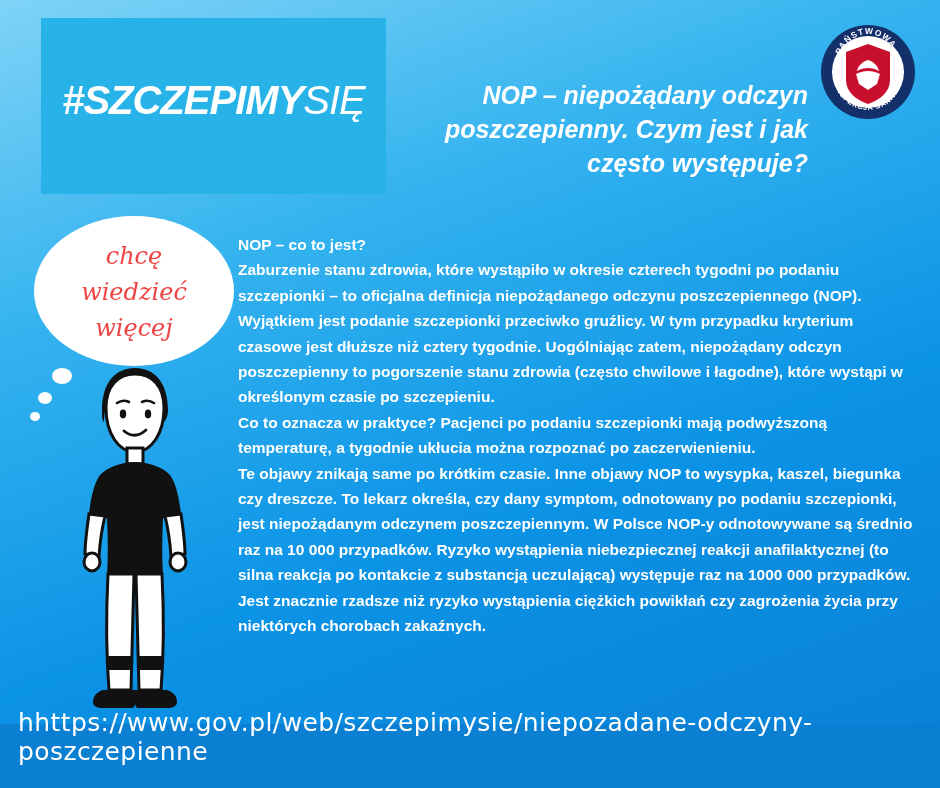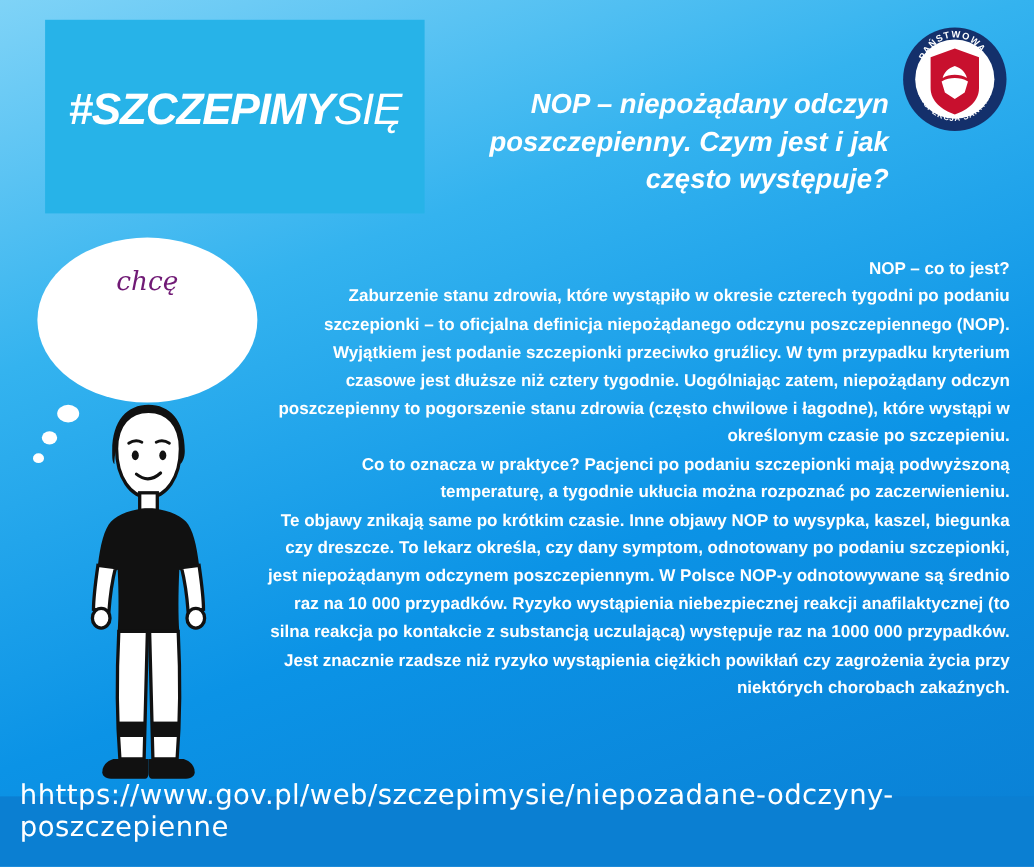--- a/index.html
+++ b/index.html
@@ -80,21 +80,21 @@
   .bubble-text {
     position: absolute;
     left: 0;
     top: 22px;
     width: 200px;
     text-align: center;
     font-family: "DejaVu Serif", serif;
     font-style: italic;
     font-size: 24px;
     line-height: 36px;
-    color: #701a75;
+    color: #ef4444;
   }
   .bubble-dot {
     position: absolute;
     background: #ffffff;
     border-radius: 50%;
   }
   .bubble-dot.d1 { left: 52px; top: 368px; width: 20px; height: 16px; }
   .bubble-dot.d2 { left: 38px; top: 392px; width: 14px; height: 12px; }
   .bubble-dot.d3 { left: 30px; top: 412px; width: 10px; height: 9px; }
   .character {
@@ -110,21 +110,20 @@
     left: 238px;
     top: 232px;
     width: 680px;
     color: #ffffff;
     font-size: 15.5px;
     line-height: 25.4px;
     font-weight: bold;
   }
   .body-copy p {
     margin: 0;
-    text-align: right;
   }
   
   .footer-bar {
     position: absolute;
     left: 0;
     bottom: 0;
     width: 940px;
     height: 64px;
     background: #0b7fd2;
   }
@@ -166,20 +165,22 @@
       </text>
       <text font-family="Liberation Sans, sans-serif" font-size="7.2" font-weight="bold" fill="#ffffff" letter-spacing="0.8">
         <textPath href="#arcBottom" startOffset="10%">INSPEKCJA SANITARNA</textPath>
       </text>
     </svg>
   </div>
 
   <div class="bubble">
     <div class="bubble-text">
       <div>chcę</div>
+      <div>wiedzieć</div>
+      <div>więcej</div>
     </div>
   </div>
   <div class="bubble-dot d1"></div>
   <div class="bubble-dot d2"></div>
   <div class="bubble-dot d3"></div>
 
   <div class="character">
     <svg width="190" height="390" viewBox="0 0 190 390">
 
       <path d="M62 52 c0 -28 14 -42 33 -42 c19 0 33 14 33 42 c0 6 -2 10 -4 12 c-1 -10 -4 -16 -8 -18 c-8 4 -32 6 -46 -2 c-4 4 -6 10 -6 20 c-2 -2 -2 -6 -2 -12 z" fill="#111111"></path>

